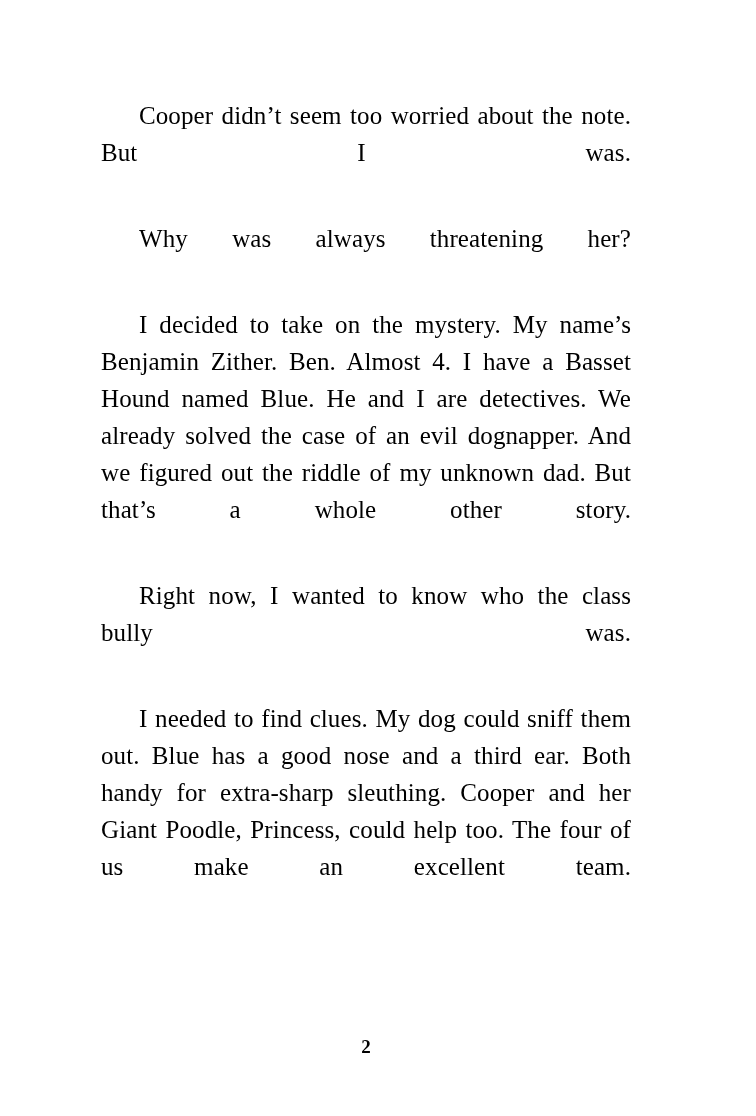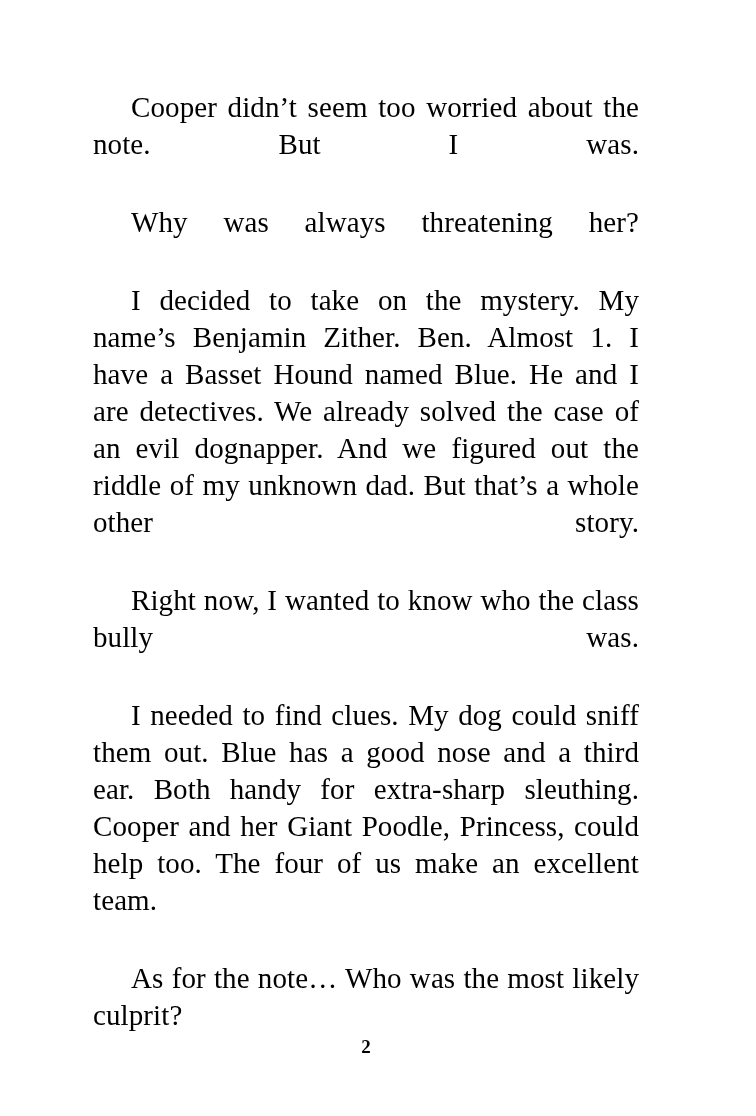--- a/index.html
+++ b/index.html
@@ -22,25 +22,25 @@
     background: #ffffff;
     box-sizing: border-box;
   }
   .text-column {
     position: absolute;
     left: 89px;
     top: 85px;
     width: 554px;
   }
   .para {
-    margin: 4px;
+    margin: 12px;
     text-align: justify;
     text-justify: inter-word;
     text-indent: 38px;
-    font-size: 29px;
+    font-size: 25px;
     line-height: 37px;
     letter-spacing: 0.1px;
     word-spacing: 0.3px;
     hyphens: none;
     -webkit-hyphens: none;
   }
   
   .para:after {
     content: "";
     display: inline-block;
@@ -64,23 +64,22 @@
   }
 </style>
 </head>
 <body>
 
 <div class="page">
 
   <div class="text-column">
     <p class="para">Cooper didn’t seem too worried about the note. But I was.</p>
     <p class="para">Why was always threatening her?</p>
-    <p class="para">I decided to take on the mystery. My name’s Benjamin Zither. Ben. Almost 1. I have a Basset Hound named Blue. He and I are detectives. We already solved the case of an evil dognapper. And we figured out the riddle of my unknown dad. But that’s a whole other story.</p>
+    <p class="para">I decided to take on the mystery. My name’s Benjamin Zither. Ben. Almost 4. I have a Basset Hound named Blue. He and I are detectives. We already solved the case of an evil dognapper. And we figured out the riddle of my unknown dad. But that’s a whole other story.</p>
     <p class="para">Right now, I wanted to know who the class bully was.</p>
     <p class="para">I needed to find clues. My dog could sniff them out. Blue has a good nose and a third ear. Both handy for extra-sharp sleuthing. Cooper and her Giant Poodle, Princess, could help too. The four of us make an excellent team.</p>
-    <p class="para">As for the note… Who was the most likely culprit?</p>
   </div>
 
   <div class="page-number">
     <span class="page-number-inner">2</span>
   </div>
 
 </div>
 
 </body></html>

